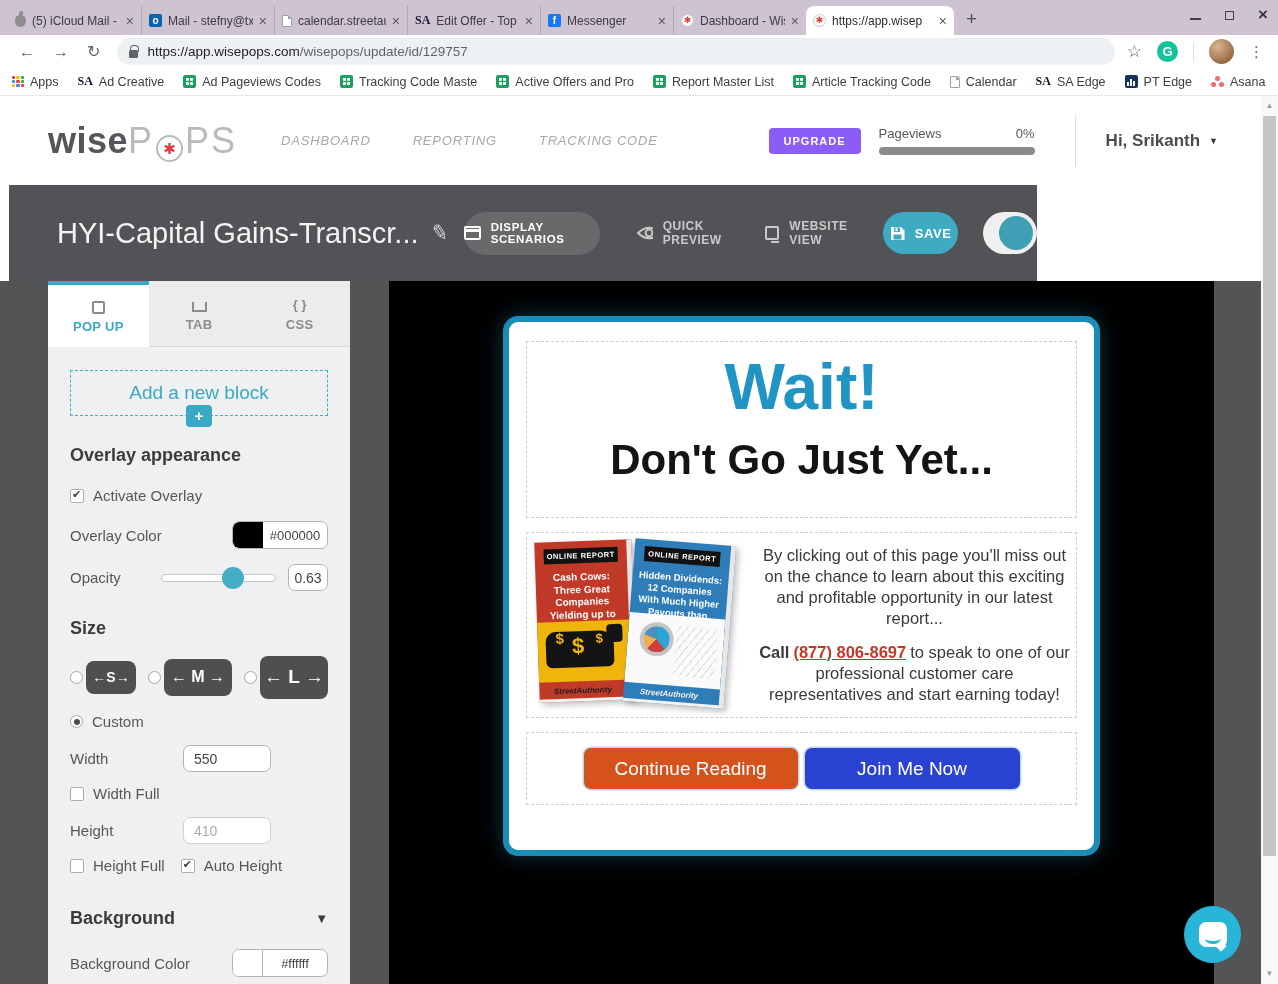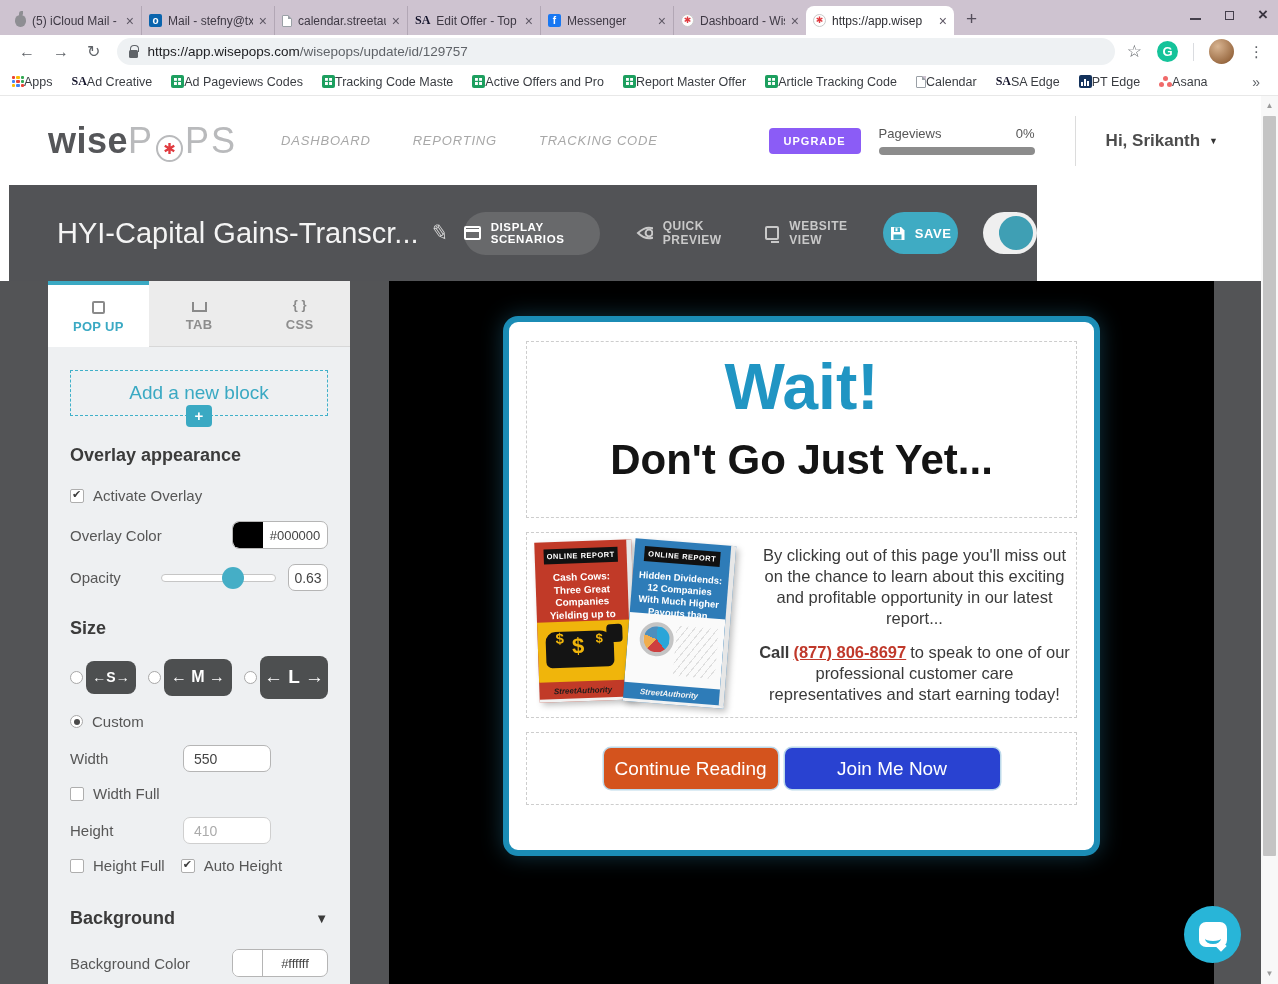--- a/index.html
+++ b/index.html
@@ -39,21 +39,21 @@
   .url { font-size:13.5px; color:#202124; white-space:nowrap; }
   .url .path { color:#5f6368; }
   .ab-right { display:flex; align-items:center; gap:15px; padding-right:4px; }
   .star { font-size:17px; color:#5f6368; }
   .grammarly { width:21px; height:21px; border-radius:50%; background:#15c39a; color:#fff; font-size:13px; font-weight:bold; display:flex; align-items:center; justify-content:center; }
   .ab-sep { width:1px; height:18px; background:#dadce0; }
   .avatar { width:25px; height:25px; border-radius:50%; background:radial-gradient(circle at 35% 30%,#d8b491,#9c6d45 70%,#6e4526); }
   .dots { font-size:15px; color:#5f6368; letter-spacing:0; }
 
   .bookmarks { position:absolute; left:0; top:68px; width:1278px; height:28px; background:#fff; border-bottom:1px solid #e8e8e8; display:flex; align-items:center; padding:0 12px; gap:19px; font-size:12.5px; color:#3a3d42; }
-  .bm { display:flex; align-items:center; gap:0; white-space:nowrap; }
+  .bm { display:flex; align-items:center; gap:6px; white-space:nowrap; }
   .bm-grid { width:12px; height:12px; display:grid; grid-template-columns:repeat(3,1fr); grid-template-rows:repeat(3,1fr); gap:1px; }
   .bm-grid i { border-radius:1px; }
   .bm-overflow { margin-left:auto; color:#5f6368; font-size:14px; padding-right:6px; }
   .pt-ico { width:13px; height:13px; background:#14325c; border-radius:2px; display:flex; align-items:flex-end; justify-content:center; gap:1px; padding:2px; }
   .pt-ico i { background:#fff; width:2px; } .pt1{height:4px} .pt2{height:7px} .pt3{height:5px}
   .asana-ico { position:relative; width:13px; height:11px; }
   .asana-ico i { position:absolute; width:5px; height:5px; border-radius:50%; background:#f06a6a; }
   .asana-ico i:nth-child(1){left:4px;top:0} .asana-ico i:nth-child(2){left:0;bottom:0} .asana-ico i:nth-child(3){right:0;bottom:0}
 
   
@@ -146,21 +146,21 @@
   
   .preview { position:absolute; left:389px; top:0; width:825px; height:703px; background:#000; }
   .wisepop { position:absolute; left:114px; top:35px; width:597px; height:540px; background:#fff; border:6px solid #1b8cb5; border-radius:15px; box-shadow:0 0 22px rgba(45,150,190,.35); padding:19px 17px 0; }
   .blk { border:1px dashed #cdcdcd; }
   .blk-head { height:177px; text-align:center; }
   .wait { font-size:64px; font-weight:bold; color:#2095c3; margin-top:8px; }
   .dontgo { font-size:42px; font-weight:bold; color:#141414; margin-top:12px; }
   .blk-body { margin-top:14px; height:186px; display:flex; align-items:center; padding:0 6px; }
   .blk-btns { margin-top:14px; height:73px; display:flex; align-items:center; justify-content:center; gap:7px; }
   .cta { height:41px; border-radius:7px; color:#fff; font-size:19px; display:flex; align-items:center; justify-content:center; cursor:pointer; }
-  .cta-continue { width:174px; background:#d4531d; box-shadow:0 0 0 1.5px #bcd9ea; }
+  .cta-continue { width:214px; background:#d4531d; box-shadow:0 0 0 1.5px #bcd9ea; }
   .cta-join { width:215px; background:#2942d1; box-shadow:0 0 0 1.5px #bcd9ea; }
 
   .books { position:relative; width:212px; height:176px; flex:0 0 auto; }
   .book { position:absolute; overflow:hidden; box-shadow:3px 3px 6px rgba(0,0,0,.25); }
   .book1 { left:4px; top:4px; width:97px; height:160px; background:#c13a28; transform:rotate(-2deg); border-right:5px solid #e7e7e7; border-bottom:3px solid #f2f2f2; }
   .book2 { left:96px; top:5px; width:101px; height:163px; background:#2e7cb8; transform:rotate(4.5deg); border-right:5px solid #e7e7e7; border-bottom:3px solid #f2f2f2; z-index:2; }
   .bk-banner { margin:7px auto 0; width:80%; background:#111; color:#fff; font-size:7.5px; font-weight:bold; letter-spacing:0.5px; text-align:center; padding:3px 0; }
   .bk-title { color:#fff; font-size:10px; font-weight:bold; text-align:center; padding:8px 5px 0; line-height:1.25; }
   .cow-area { position:absolute; left:0; right:0; bottom:17px; height:60px; background:#f0b50b; overflow:hidden; }
   .cow { position:absolute; left:8px; top:10px; width:68px; height:36px; background:#141414; border-radius:10px 14px 6px 6px; }
@@ -299,21 +299,21 @@
       </svg>
     <span>Active Offers and Pro</span>
   </div>
   <div class="bm">
     <svg width="13" height="13">
         <rect width="13" height="13" rx="2" fill="#1d9f5f"></rect>
         <rect x="3" y="3" width="7" height="7" fill="#fff"></rect>
         <rect x="3" y="5.8" width="7" height="1.2" fill="#1d9f5f"></rect>
         <rect x="5.9" y="3" width="1.2" height="7" fill="#1d9f5f"></rect>
       </svg>
-    <span>Report Master Offer</span>
+    <span>Report Master List</span>
   </div>
   <div class="bm">
     <svg width="13" height="13">
         <rect width="13" height="13" rx="2" fill="#1d9f5f"></rect>
         <rect x="3" y="3" width="7" height="7" fill="#fff"></rect>
         <rect x="3" y="5.8" width="7" height="1.2" fill="#1d9f5f"></rect>
         <rect x="5.9" y="3" width="1.2" height="7" fill="#1d9f5f"></rect>
       </svg>
     <span>Article Tracking Code</span>
   </div>

